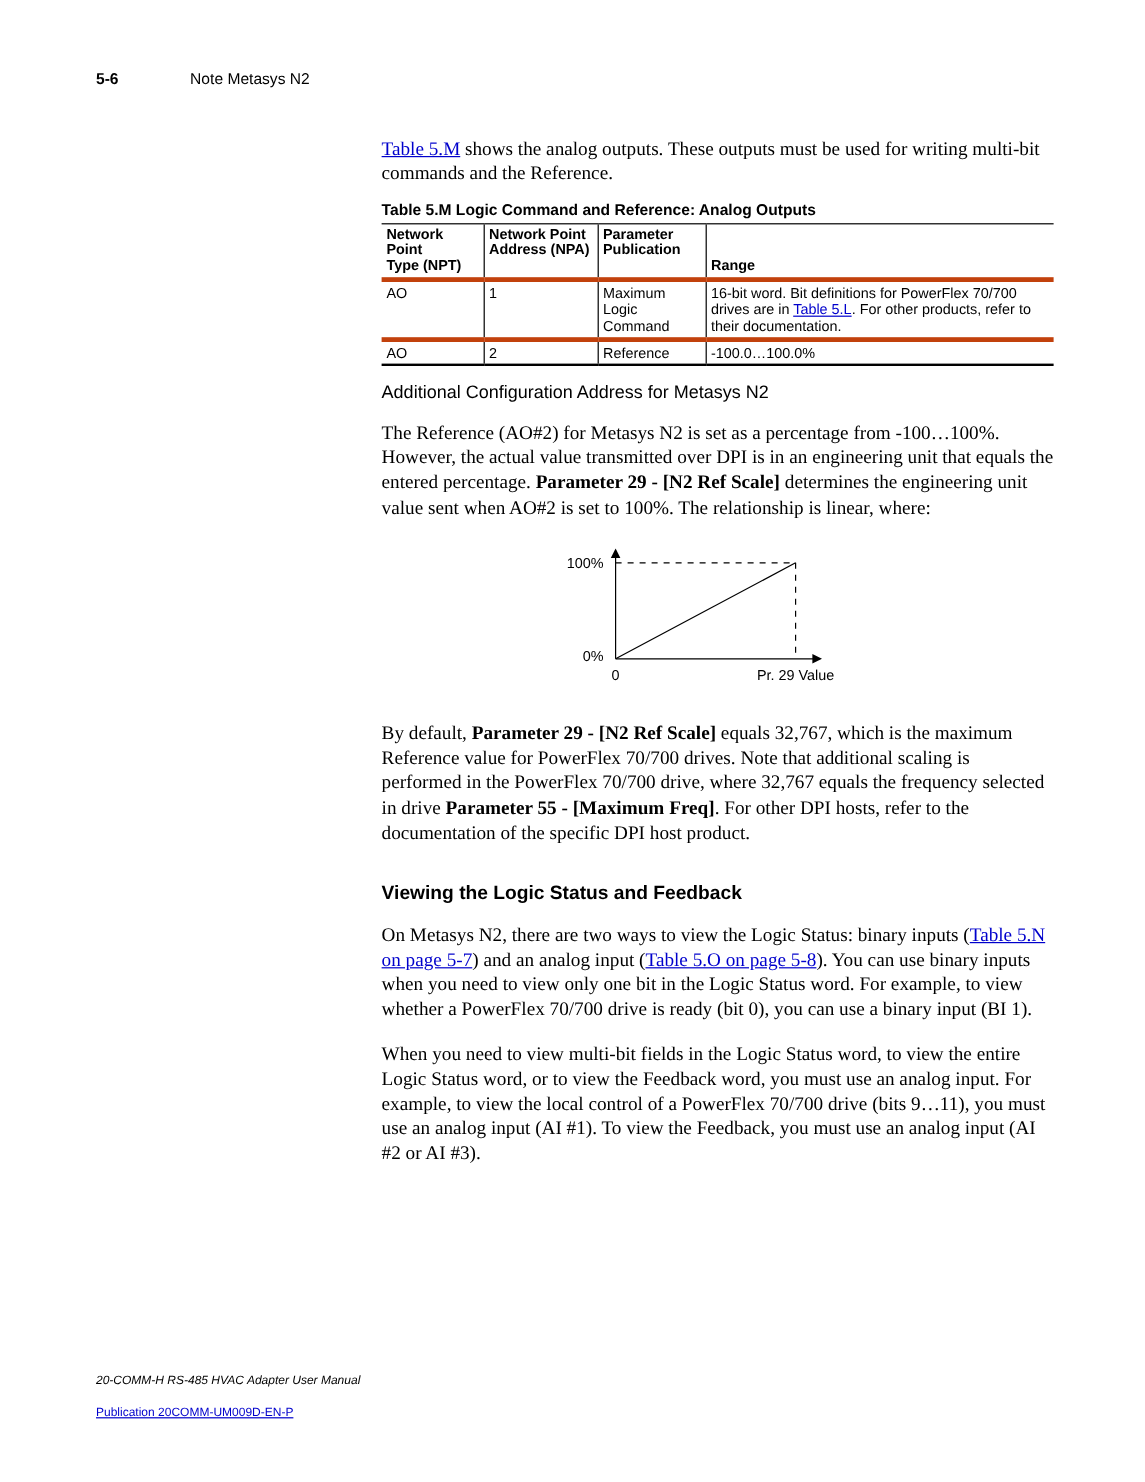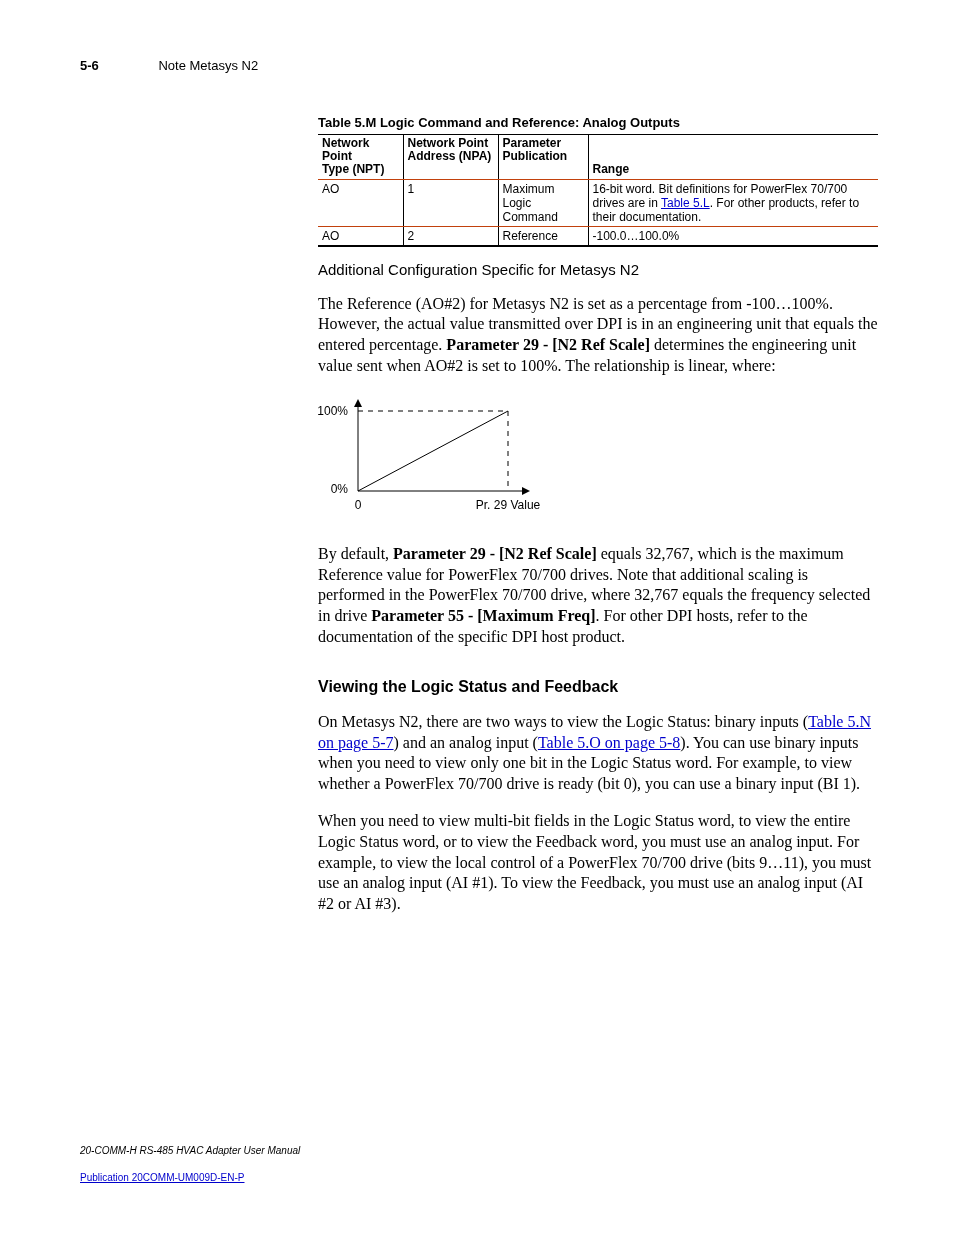--- a/index.html
+++ b/index.html
@@ -47,21 +47,21 @@
   }
   table.doc-table {
     border-collapse: collapse;
     width: 100%;
     font-family: Arial, Helvetica, sans-serif;
     font-size: 12px;
     margin-bottom: 14px;
   }
   table.doc-table th, table.doc-table td {
     border-top: 1px solid #000;
-    border-bottom: 1px solid #c2410c;
+    border-bottom: 4px solid #c2410c;
     border-left: 1px solid #000;
     padding: 2px 4px;
     vertical-align: top;
     text-align: left;
   }
   table.doc-table th:first-child, table.doc-table td:first-child { border-left: none; }
   table.doc-table tr:last-child td { border-bottom: 2px solid #000; }
   table.doc-table th {
     font-weight: bold;
     line-height: 1.1;
@@ -70,20 +70,21 @@
     font-family: Arial, Helvetica, sans-serif;
     font-size: 15px;
     margin: 4px 0 12px 0;
   }
   .body-para {
     line-height: 1.3;
     margin-bottom: 14px;
   }
   .chart-wrap {
     display: flex;
+    justify-content: center;
     margin: 12px 0 18px -30px;
   }
   svg.chart { display: block; }
   .chart-label {
     font-family: Arial, Helvetica, sans-serif;
     font-size: 12px;
   }
   .section-heading {
     font-family: Arial, Helvetica, sans-serif;
     font-weight: bold;
@@ -111,20 +112,23 @@
 
 <div class="page">
 
   <div class="header">
     <span class="page-num">5-6</span>
     <span>Note Metasys N2</span>
   </div>
 
   <div class="main-col">
 
+    <p class="intro-para">
+      <span class="link">Table 5.M</span><span> shows the analog outputs. These outputs must be used for writing multi-bit commands and the Reference.</span>
+    </p>
 
     <div class="table-caption">Table 5.M   Logic Command and Reference: Analog Outputs</div>
 
     <table class="doc-table">
       <colgroup>
         <col style="width:85px">
           <col style="width:95px">
           <col style="width:90px">
           <col>
       </colgroup>
@@ -158,21 +162,21 @@
         </tr>
         <tr>
           <td>AO</td>
           <td>2</td>
           <td>Reference</td>
           <td>-100.0…100.0%</td>
         </tr>
       </tbody>
     </table>
 
-    <div class="subhead">Additional Configuration Specific for Metasys N2</div>
+    <div class="subhead">Additional Configuration Address for Metasys N2</div>
 
     <p class="body-para">
       <span>The Reference (AO#2) for Metasys N2 is set as a percentage from -100…100%. However, the actual value transmitted over DPI is in an engineering unit that equals the entered percentage. </span><b>Parameter 29 - [N2 Ref Scale]</b><span> determines the engineering unit value sent when AO#2 is set to 100%. The relationship is linear, where:</span>
     </p>
 
     <div class="chart-wrap">
       <svg class="chart" width="280" height="135" viewBox="0 0 280 135">
         <g transform="translate(70,10)">
 
           <line x1="0" y1="0" x2="0" y2="90" stroke="#000" stroke-width="1"></line>

